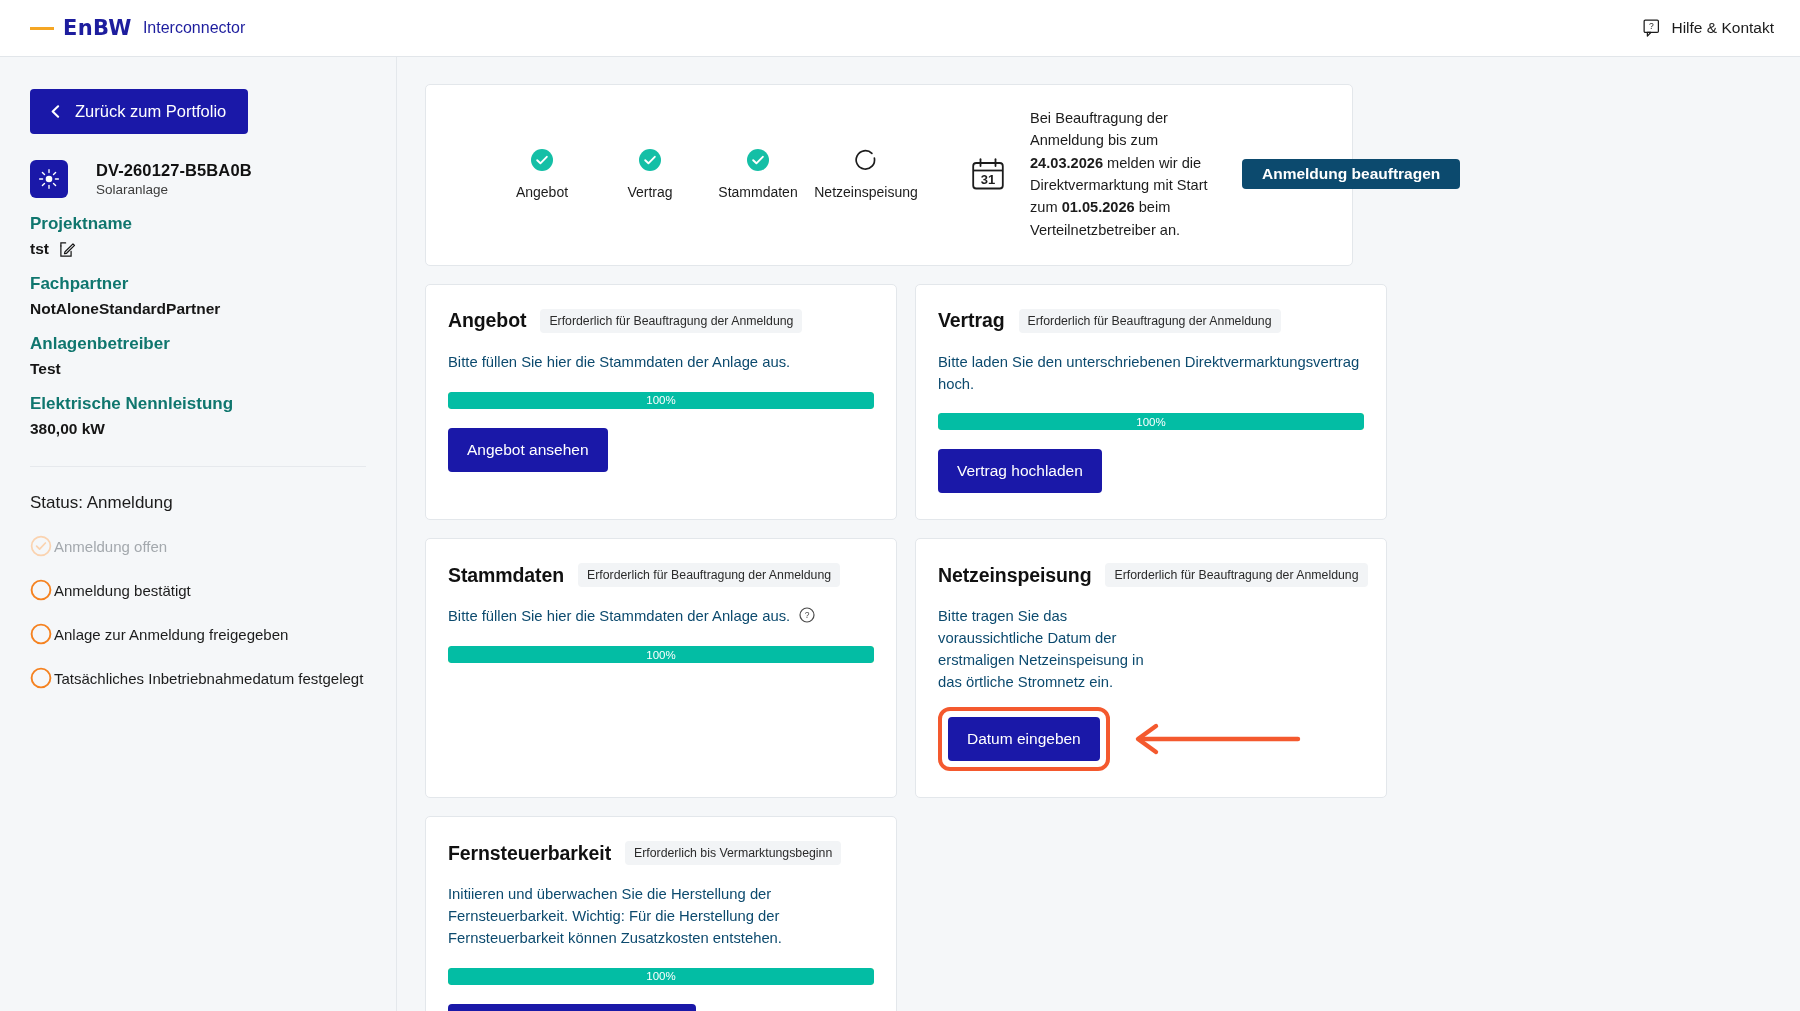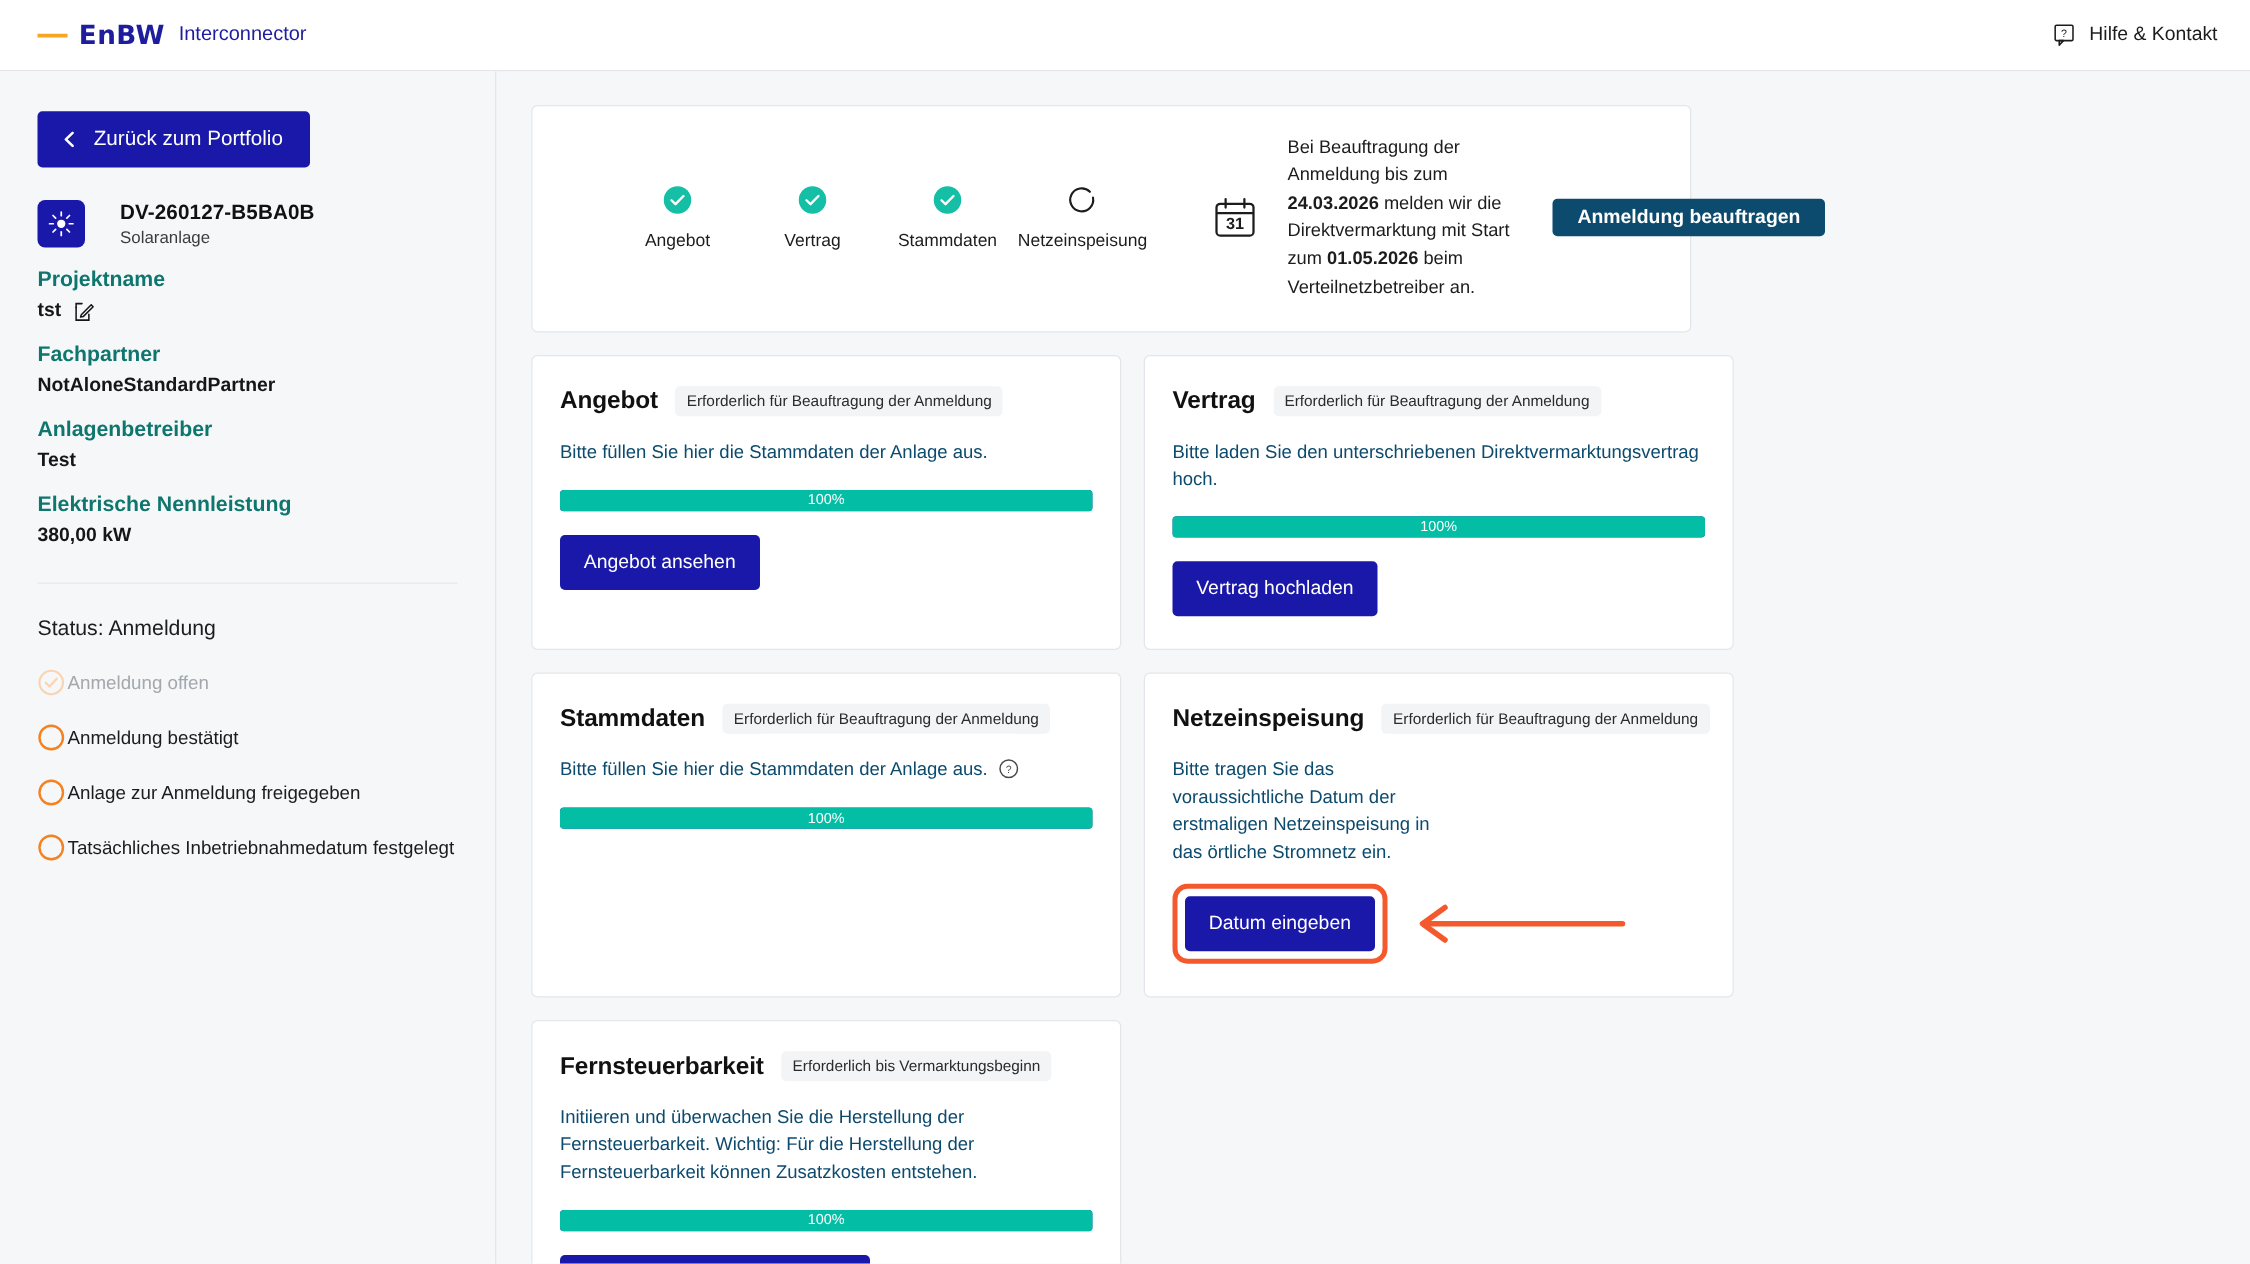--- a/index.html
+++ b/index.html
@@ -163,21 +163,21 @@
   }
   .panel-desc {
     font-size: 14.8px; line-height: 1.47; color: #0c4a6e;
     margin-top: 19px;
     display: flex; align-items: flex-start; gap: 9px;
   }
   .panel-desc.narrow { max-width: 226px; }
   .q-icon { width: 16px; height: 16px; flex: 0 0 auto; margin-top: 1px; cursor: pointer; }
 
   .progress {
-    height: 17px; border-radius: 3px; background: #0369a1;
+    height: 17px; border-radius: 3px; background: #fef9c3;
     margin-top: 18px; position: relative; overflow: hidden;
   }
   .progress-fill {
     position: absolute; left: 0; top: 0; bottom: 0;
     background: #03bda4; border-radius: 3px;
     display: flex; align-items: center; justify-content: center;
   }
   .progress-label { font-size: 11.5px; color: #ffffff; }
 
   .btn-primary {

